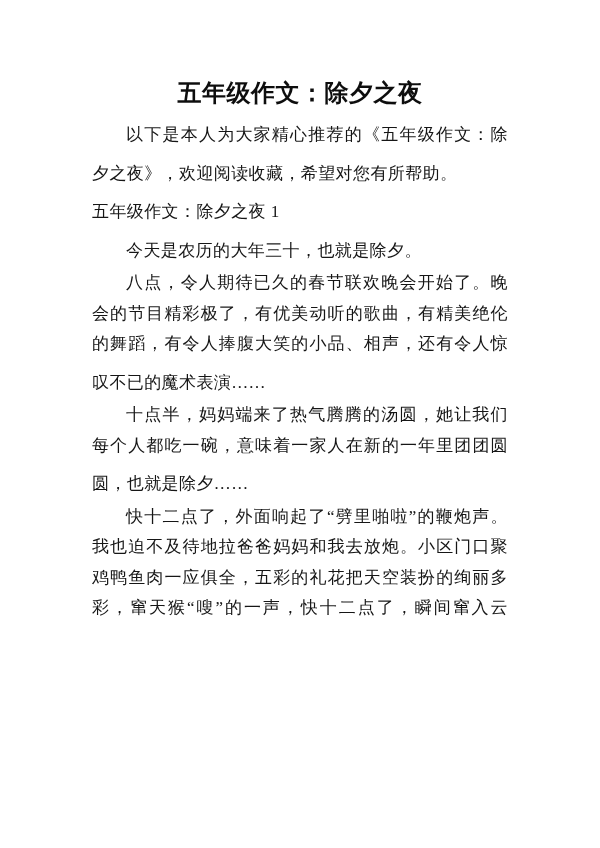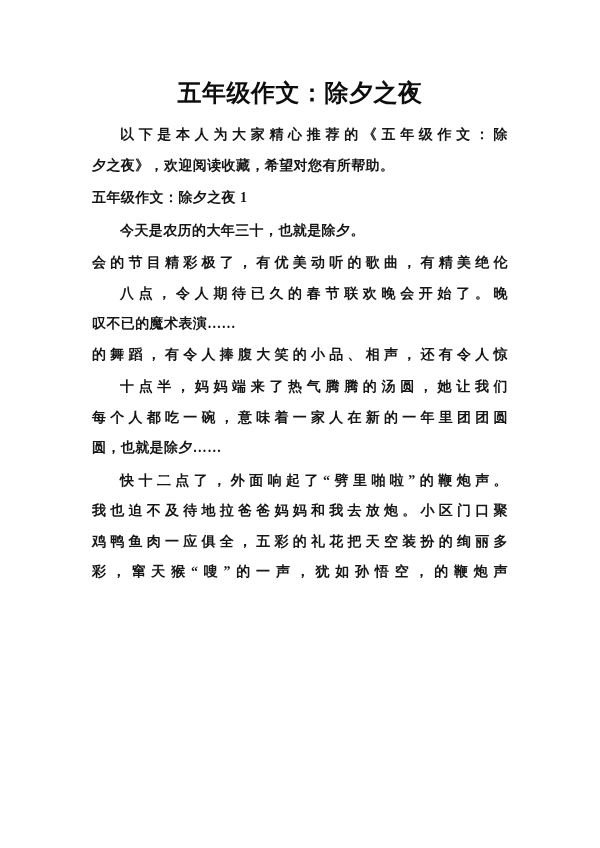--- a/index.html
+++ b/index.html
@@ -28,31 +28,31 @@
     color: #0d0d0d;
     margin-bottom: 12px;
   }
   .doc-body {
     width: 416px;
   }
   .paragraph {
     margin-bottom: 2px;
   }
   .line {
-    font-size: 14px;
+    font-size: 17px;
     line-height: 30.5px;
     letter-spacing: 0.4px;
     text-align: justify;
     text-align-last: justify;
     text-justify: inter-character;
     white-space: normal;
-    font-weight: bold;
   }
   .line.para-end {
     text-align-last: left;
+    margin-top: 8px;
   }
   .line.indent {
     text-indent: 2em;
   }
 </style>
 </head>
 <body>
 
 <div class="page">
   <h1 class="doc-title">五年级作文：除夕之夜</h1>
@@ -61,30 +61,30 @@
         <div class="line indent">以下是本人为大家精心推荐的《五年级作文：除</div>
         <div class="line para-end">夕之夜》，欢迎阅读收藏，希望对您有所帮助。</div>
       </div>
       <div class="paragraph">
         <div class="line para-end">五年级作文：除夕之夜 1</div>
       </div>
       <div class="paragraph">
         <div class="line indent para-end">今天是农历的大年三十，也就是除夕。</div>
       </div>
       <div class="paragraph">
+        <div class="line indent">八点，令人期待已久的春节联欢晚会开始了。晚</div>
         <div class="line">会的节目精彩极了，有优美动听的歌曲，有精美绝伦</div>
-        <div class="line indent">八点，令人期待已久的春节联欢晚会开始了。晚</div>
+        <div class="line">的舞蹈，有令人捧腹大笑的小品、相声，还有令人惊</div>
         <div class="line para-end">叹不已的魔术表演……</div>
-        <div class="line">的舞蹈，有令人捧腹大笑的小品、相声，还有令人惊</div>
       </div>
       <div class="paragraph">
         <div class="line indent">十点半，妈妈端来了热气腾腾的汤圆，她让我们</div>
         <div class="line">每个人都吃一碗，意味着一家人在新的一年里团团圆</div>
         <div class="line para-end">圆，也就是除夕……</div>
       </div>
       <div class="paragraph">
         <div class="line indent">快十二点了，外面响起了“劈里啪啦”的鞭炮声。</div>
         <div class="line">我也迫不及待地拉爸爸妈妈和我去放炮。小区门口聚</div>
         <div class="line">鸡鸭鱼肉一应俱全，五彩的礼花把天空装扮的绚丽多</div>
-        <div class="line">彩，窜天猴“嗖”的一声，犹如孙悟空，的鞭炮声</div>
+        <div class="line">彩，窜天猴“嗖”的一声，快十二点了，瞬间窜入云</div>
       </div>
     </div>
 </div>
 
 </body></html>

